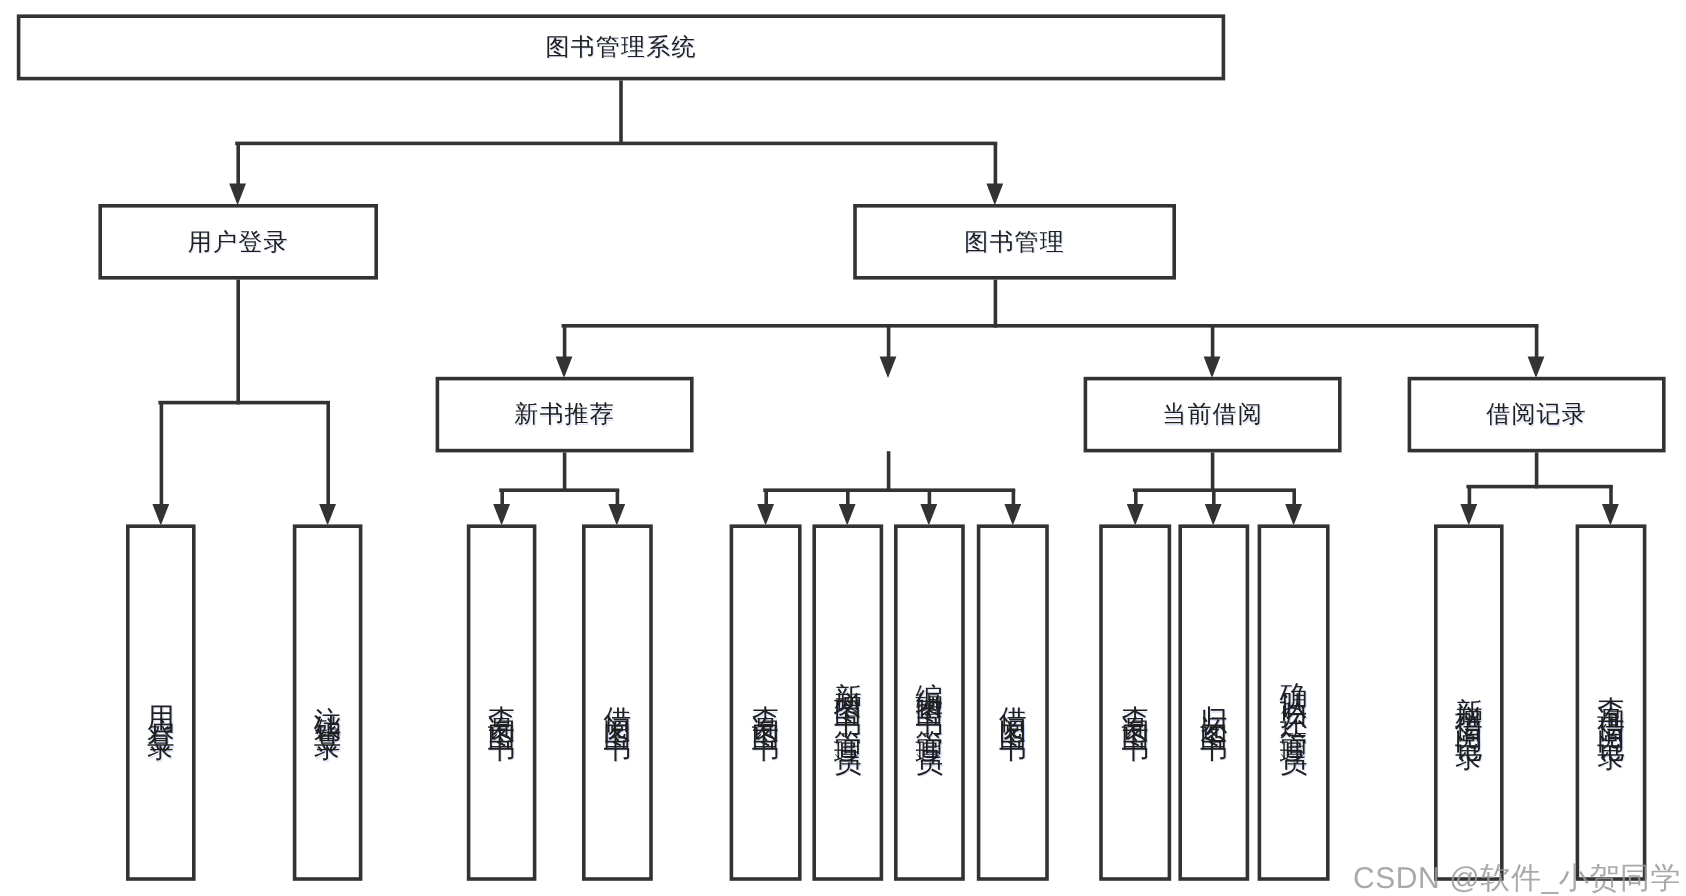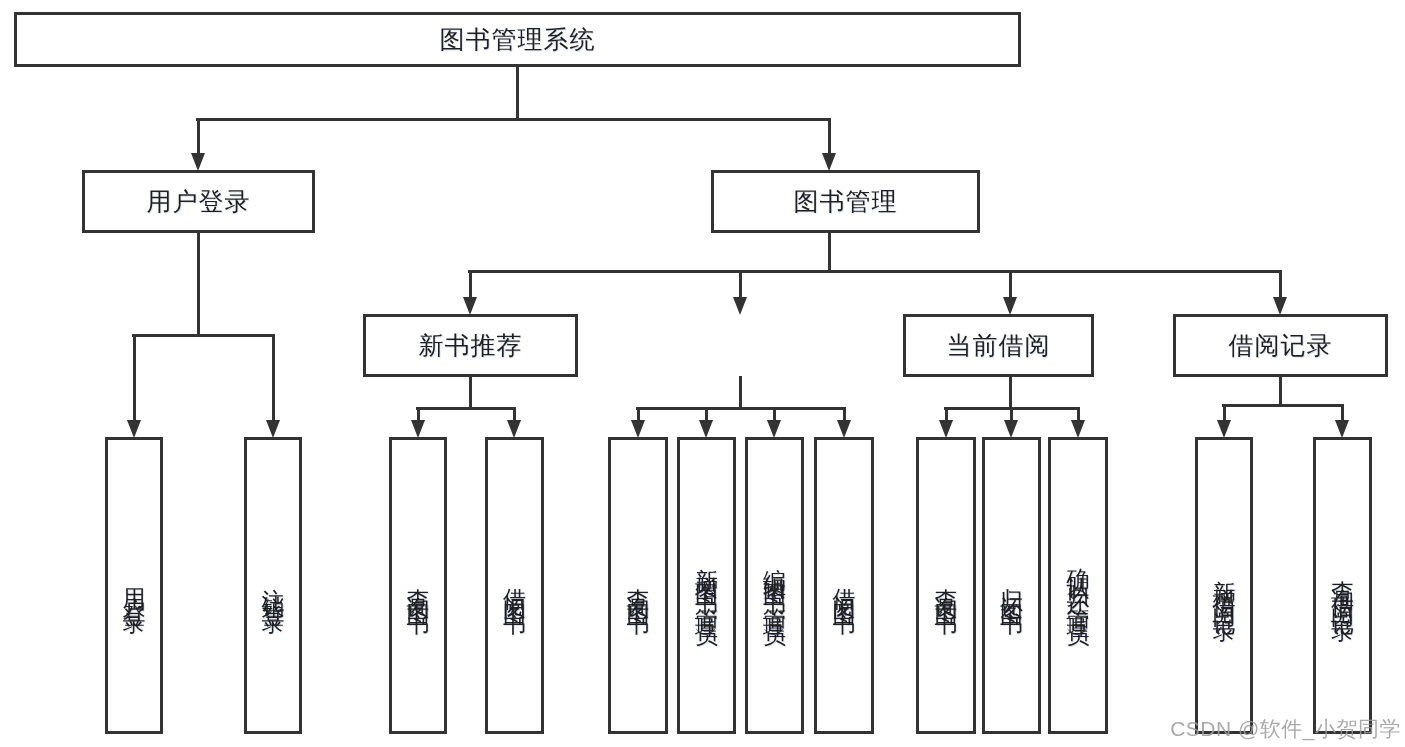--- a/index.html
+++ b/index.html
@@ -20,21 +20,21 @@
   .node{
     position:absolute;
     box-sizing:border-box;
     border:3px solid var(--line);
     background:#fff;
     display:flex;
     align-items:center;
     justify-content:center;
   }
   .node .lbl{
-    font-size:25px;
+    font-size:20px;
     letter-spacing:1px;
     color:var(--text);
     text-shadow:1px 1px 0 rgba(110,140,240,.22);
     white-space:nowrap;
   }
   .node.vert{
     writing-mode:vertical-rl;
     text-orientation:mixed;
   }
   .node.vert .lbl{
@@ -49,21 +49,21 @@
   .arrow{
     position:absolute;width:0;height:0;
     border-left:7px solid transparent;
     border-right:7px solid transparent;
     border-top:18px solid var(--line);
   }
   #watermark{
     position:absolute;
     right:4px;
     top:715px;
-    font-size:21px;
+    font-size:25px;
     color:var(--wm);
     opacity:.85;
     z-index:10;
     letter-spacing:.5px;
     white-space:nowrap;
     margin-left:13px;
   }
 </style>
 </head>
 <body>
@@ -132,21 +132,21 @@
   <div class="node" style="left:82px;top:170px;width:233px;height:63px">
     <span class="lbl">用户登录</span>
   </div>
   <div class="node" style="left:711px;top:170px;width:269px;height:63px">
     <span class="lbl">图书管理</span>
   </div>
 
   <div class="node" style="left:363px;top:314px;width:215px;height:63px">
     <span class="lbl">新书推荐</span>
   </div>
-  <div class="node" style="left:903px;top:314px;width:191px;height:63px">
+  <div class="node" style="left:903px;top:314px;width:215px;height:63px">
     <span class="lbl">当前借阅</span>
   </div>
   <div class="node" style="left:1173px;top:314px;width:215px;height:63px">
     <span class="lbl">借阅记录</span>
   </div>
 
   <div class="node vert" style="left:105px;top:437px;width:58px;height:297px">
     <span class="lbl">用户登录</span>
   </div>
   <div class="node vert" style="left:244px;top:437px;width:58px;height:297px">

